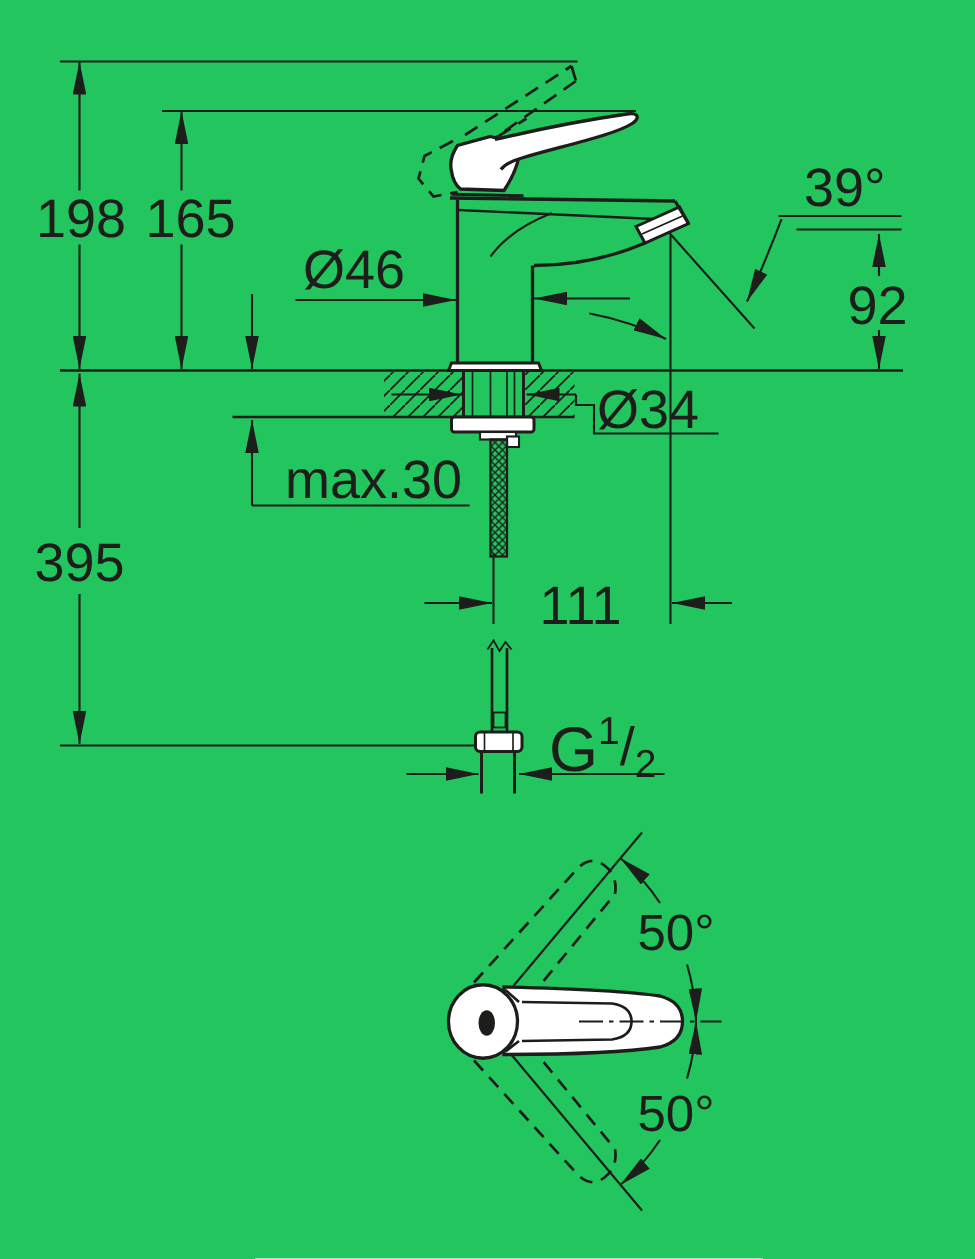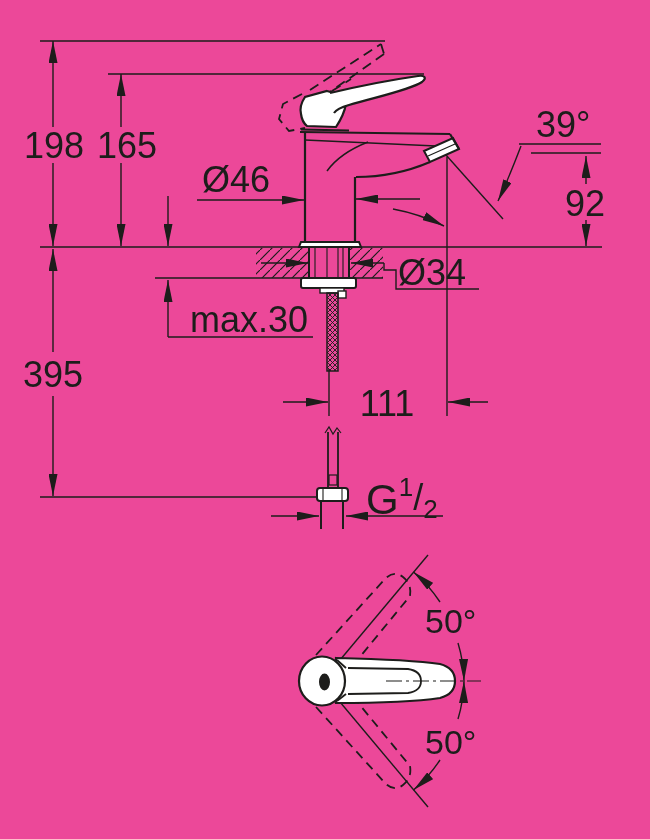--- a/index.html
+++ b/index.html
@@ -1,16 +1,16 @@
 <!DOCTYPE html>
 <html><head>
 <meta charset="utf-8">
 <style>
   html,body{margin:0;padding:0;background:#ffffff;}
-  .stage{position:relative;width:650px;height:839px;background:#ec4899;overflow:hidden;}
+  .stage{position:relative;width:650px;height:839px;background:#22c55e;overflow:hidden;}
   svg{display:block;}
   text{font-family:"Liberation Sans","DejaVu Sans",sans-serif;fill:#1d1d1b;}
   .dim{font-size:36px;}
   .dim-s{font-size:34px;}
   .thr{font-size:42px;}
 </style>
 </head>
 <body>
 
 <div class="stage">

